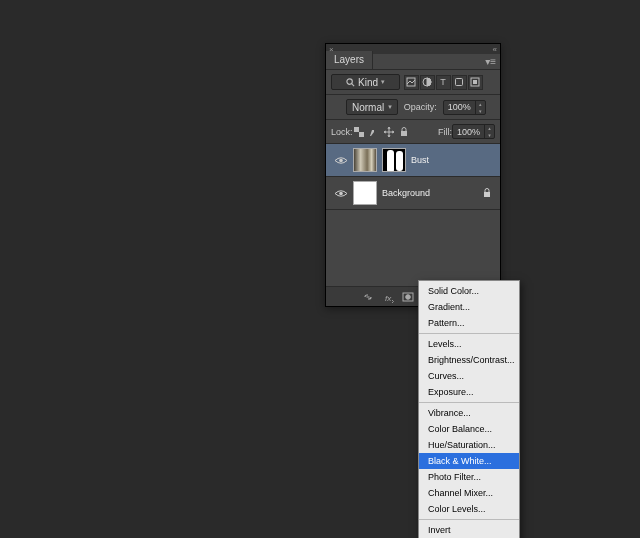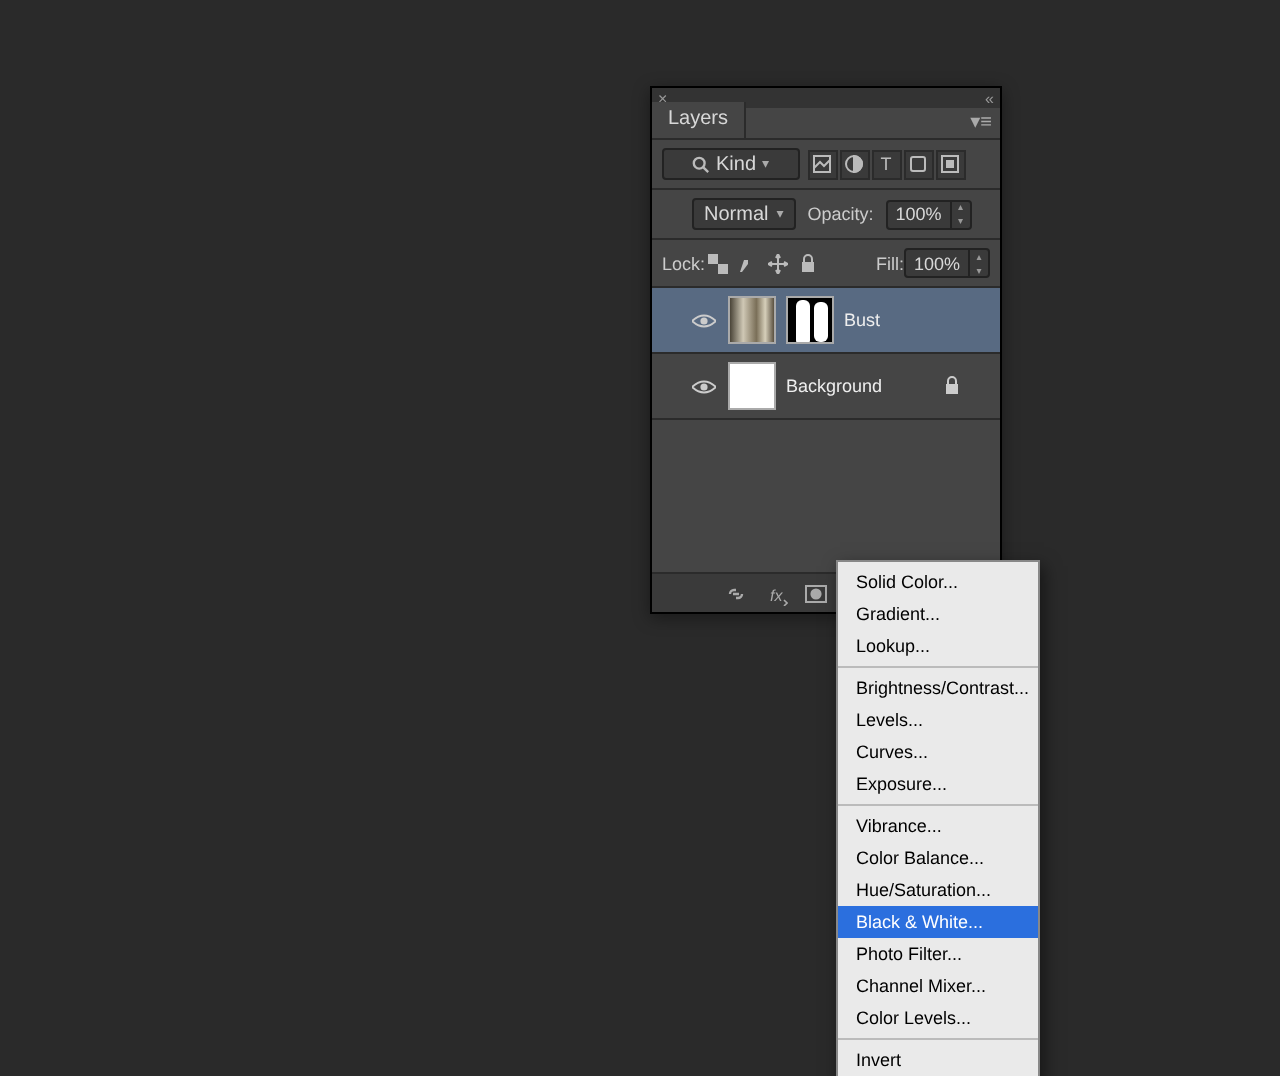--- a/index.html
+++ b/index.html
@@ -24,21 +24,21 @@
 .lbl{font-size:9px;color:#ccc}
 .pct-box{display:flex;align-items:center;background:#3a3a3a;border:1px solid #222;height:15px;border-radius:2px}
 .pct-box span{padding:0 4px;font-size:9px}
 .pct-box .stepper{width:10px;display:flex;flex-direction:column;border-left:1px solid #222}
 .pct-box .stepper div{height:7px;font-size:5px;color:#999;display:flex;align-items:center;justify-content:center}
 .rowC{display:flex;align-items:center;padding:4px 5px;gap:0;border-bottom:1px solid #2b2b2b}
 .lock-icons{display:flex;gap:2px}
 .li{width:13px;height:13px;display:flex;align-items:center;justify-content:center}
 .li svg{width:10px;height:10px;fill:#bbb}
 .layers{background:#454545}
-.layer{display:flex;align-items:center;height:33px;border-bottom:1px solid #2b2b2b;padding:0 19px;gap:5px}
+.layer{display:flex;align-items:center;height:33px;border-bottom:1px solid #2b2b2b;padding:0 8px;gap:5px}
 .layer.sel-row{background:#586a82}
 .vis{width:14px;display:flex;justify-content:center}
 .vis svg{width:12px;height:9px;fill:#ccc}
 .thumb{width:24px;height:24px;border:1px solid #aaa;background:#fff;position:relative;overflow:hidden}
 .thumb.bust{background:linear-gradient(90deg,#4a4438 0%,#cfc8b5 30%,#7a6f58 60%,#d6cfba 80%,#5a5040 100%)}
 .thumb.mask{background:#000;position:relative}
 .thumb.mask::before{content:"";position:absolute;left:4px;top:1px;width:7px;height:22px;background:#fff;border-radius:3px 3px 2px 2px}
 .thumb.mask::after{content:"";position:absolute;right:2px;top:2px;width:7px;height:20px;background:#fff;border-radius:3px}
 .lname{font-size:9px;color:#eee}
 .lock-ind{margin-left:auto;width:10px;height:10px}
@@ -227,24 +227,24 @@
         <svg viewBox="0 0 12 12">
           <path d="M3 3 L9 3 L8.3 10 L3.7 10 Z M2 3 L10 3 M5 3 L5 1.7 L7 1.7 L7 3" fill="none" stroke-width="1"></path>
         </svg>
       </div>
   </div>
 </div>
 
 <div class="ctx-menu" id="ctx-menu">
     <div class="mi">Solid Color...</div>
     <div class="mi">Gradient...</div>
-    <div class="mi">Lookup...</div>
+    <div class="mi">Pattern...</div>
     <div class="sep"></div>
+    <div class="mi">Levels...</div>
     <div class="mi">Brightness/Contrast...</div>
-    <div class="mi">Levels...</div>
     <div class="mi">Curves...</div>
     <div class="mi">Exposure...</div>
     <div class="sep"></div>
     <div class="mi">Vibrance...</div>
     <div class="mi">Color Balance...</div>
     <div class="mi">Hue/Saturation...</div>
     <div class="mi hl">Black &amp; White...</div>
     <div class="mi">Photo Filter...</div>
     <div class="mi">Channel Mixer...</div>
     <div class="mi">Color Levels...</div>

